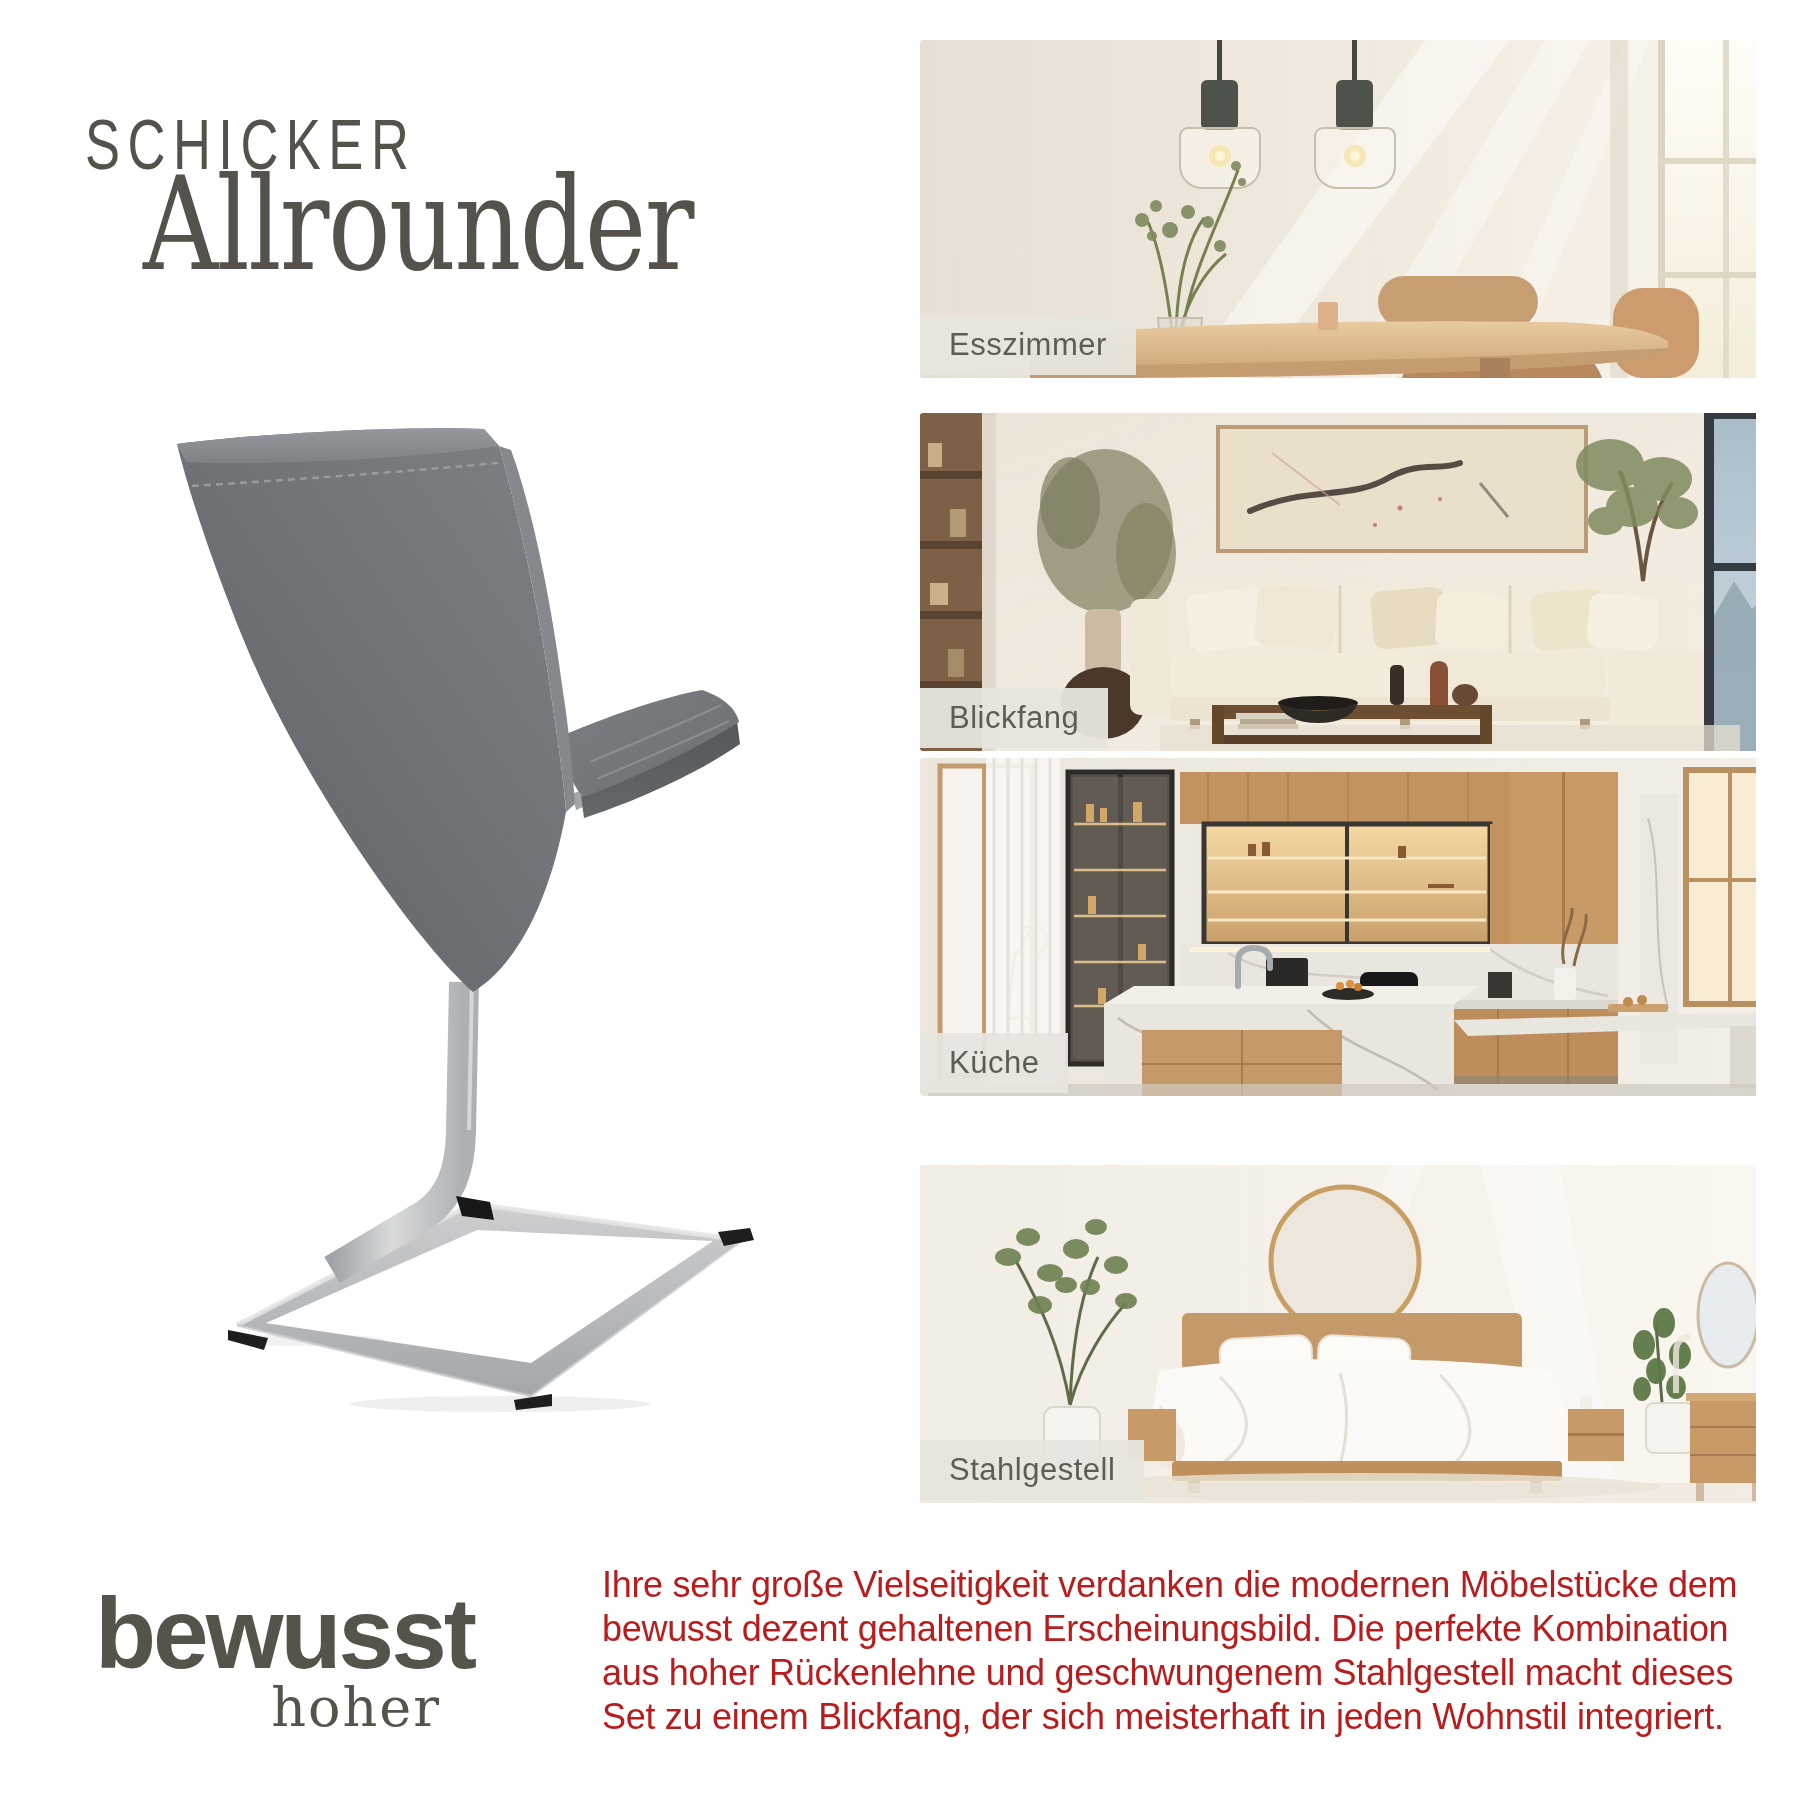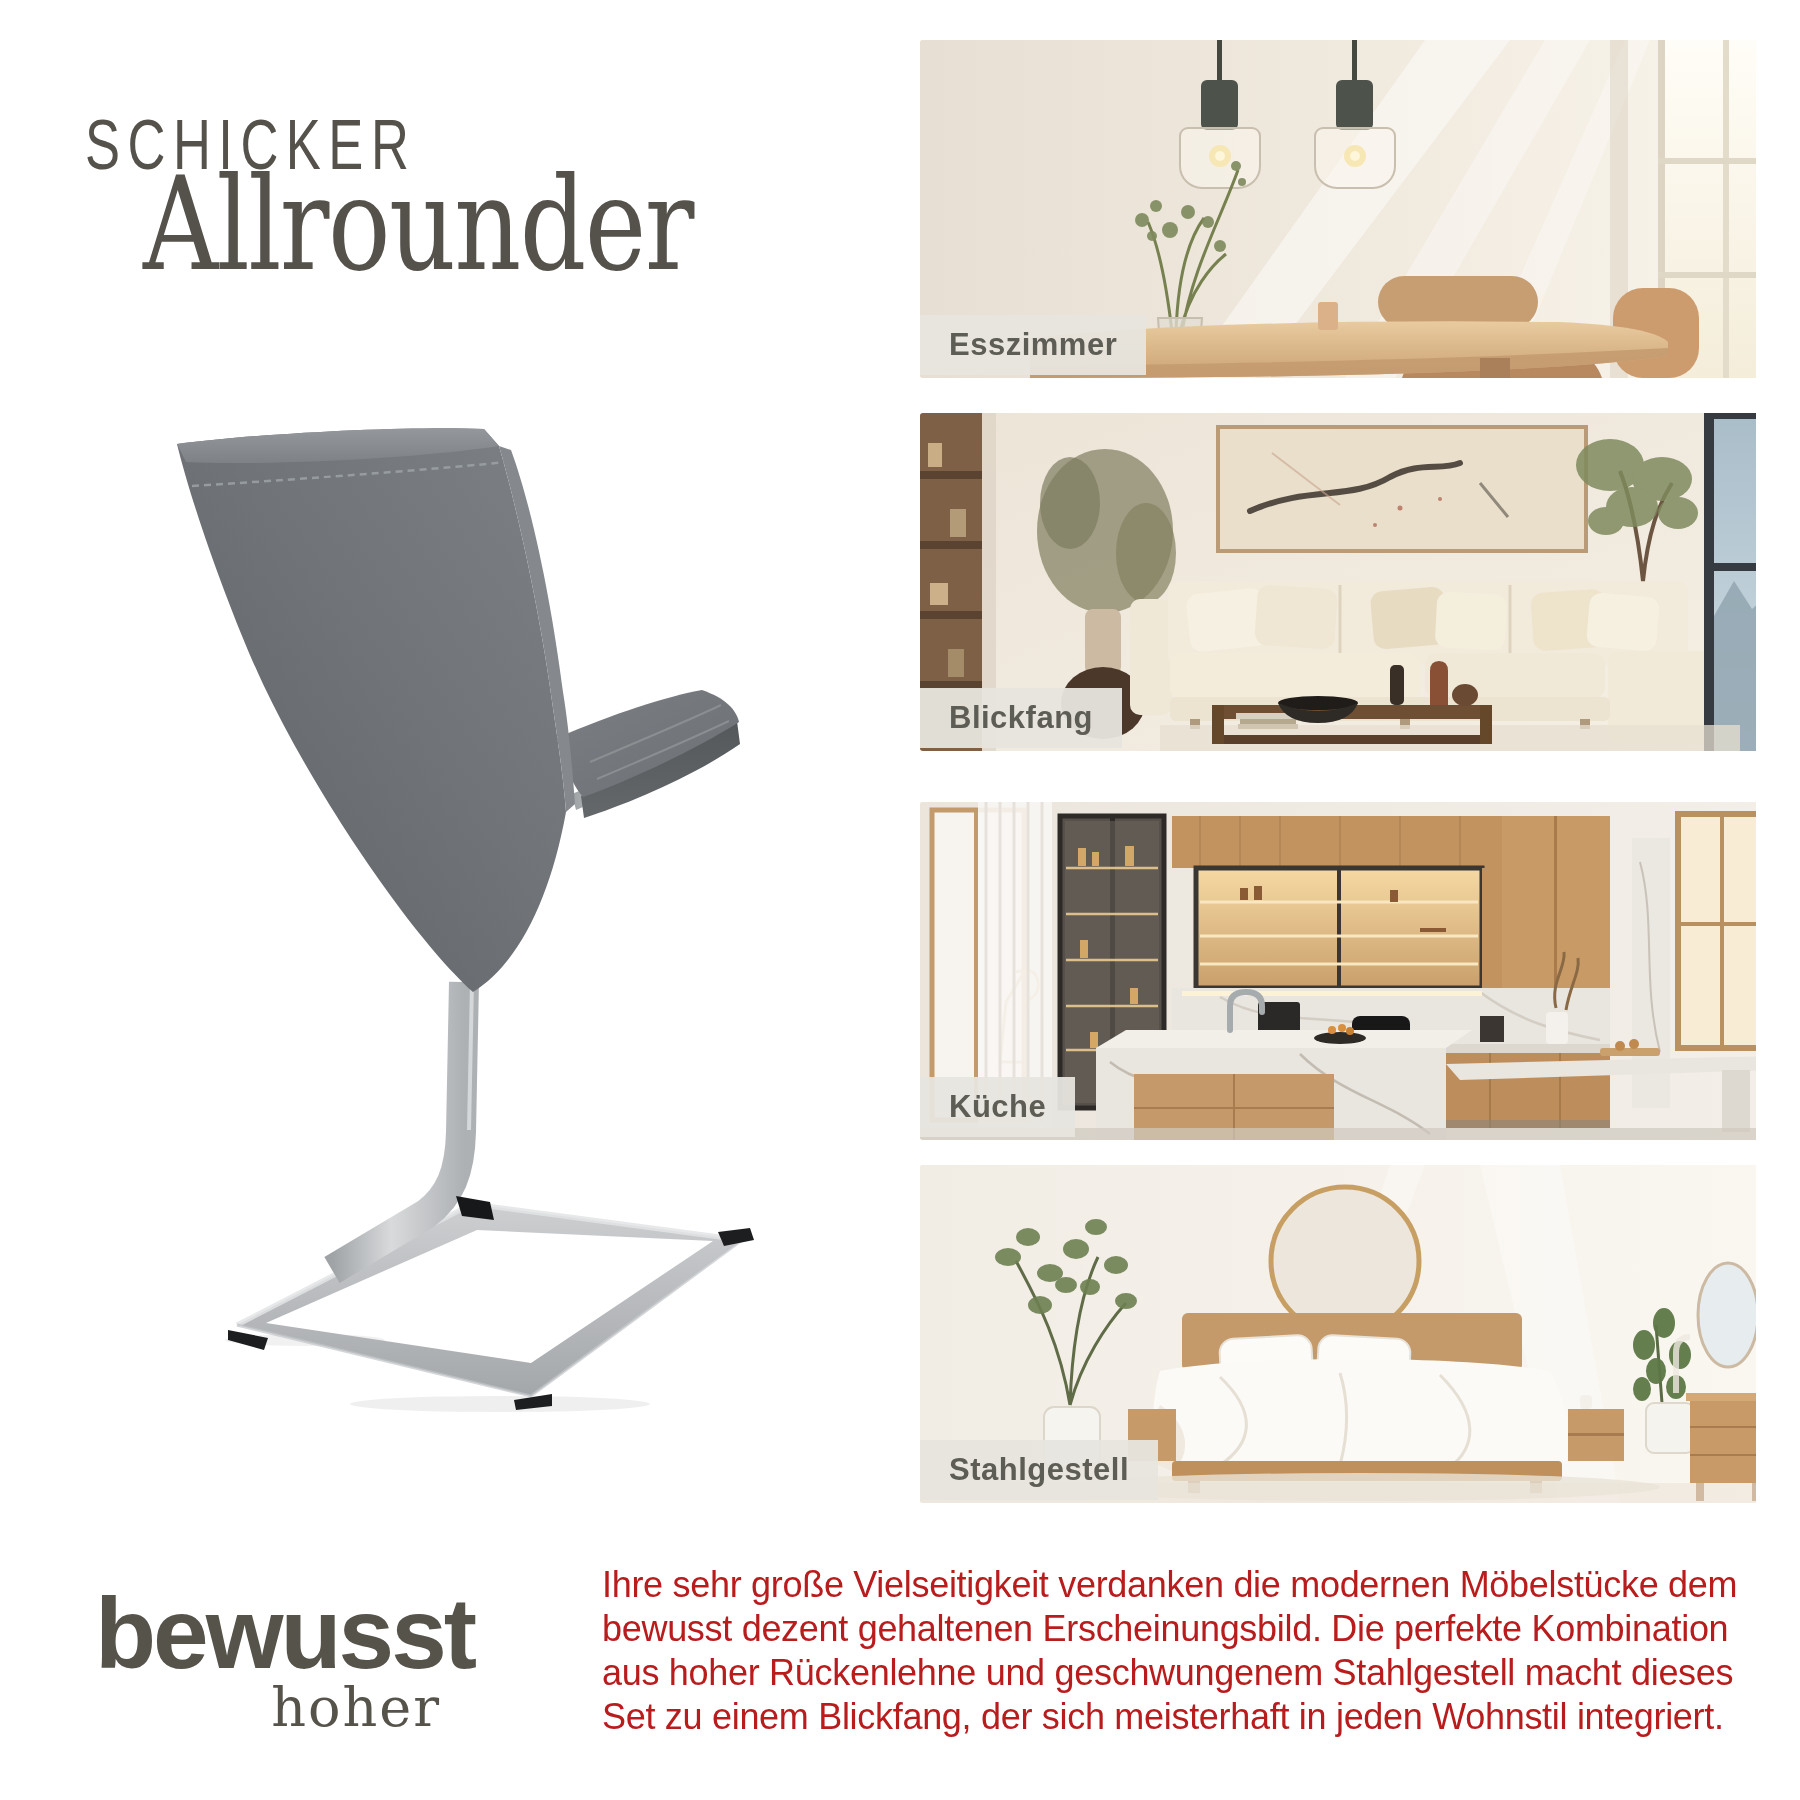--- a/index.html
+++ b/index.html
@@ -11,23 +11,23 @@
           white-space:nowrap;}
   .title{position:absolute;left:143px;top:148px;font-family:"DejaVu Serif",serif;
          font-size:130px;letter-spacing:-2px;color:#55524b;transform:scaleX(.8);
          transform-origin:left top;white-space:nowrap;}
   
   .chair-wrap{position:absolute;left:120px;top:390px;width:640px;height:1030px;}
   
   .panel{position:absolute;left:920px;width:852px;height:338px;border-radius:3px;
          overflow:hidden;background:#ece6dd;}
   .panel svg{display:block;}
-  .p1{top:40px;} .p2{top:413px;} .p3{top:802px;} .p4{top:1165px;}
+  .p1{top:40px;} .p2{top:413px;} .p3{top:758px;padding-left:8px;} .p4{top:1165px;}
   .chip{position:absolute;left:0;bottom:3px;background:rgba(231,229,222,.95);
-        color:#5d5c55;font-size:31px;font-weight:bold;letter-spacing:.5px;
+        color:#5d5c55;font-size:31px;font-weight:normal;letter-spacing:.5px;
         padding:13px 29px;line-height:1.1;}
   
   .brand{position:absolute;left:95px;top:1576px;font-size:100px;font-weight:bold;
          letter-spacing:-3px;color:#56534b;white-space:nowrap;}
   .brand-sub{position:absolute;left:95px;top:1676px;width:346px;text-align:right;
          font-family:"DejaVu Serif",serif;font-size:54px;letter-spacing:2px;color:#56534b;}
   
   .desc{position:absolute;left:602px;top:1563px;width:1165px;font-size:36px;
         line-height:44px;letter-spacing:-.3px;color:#b91c1c;}
 </style>

